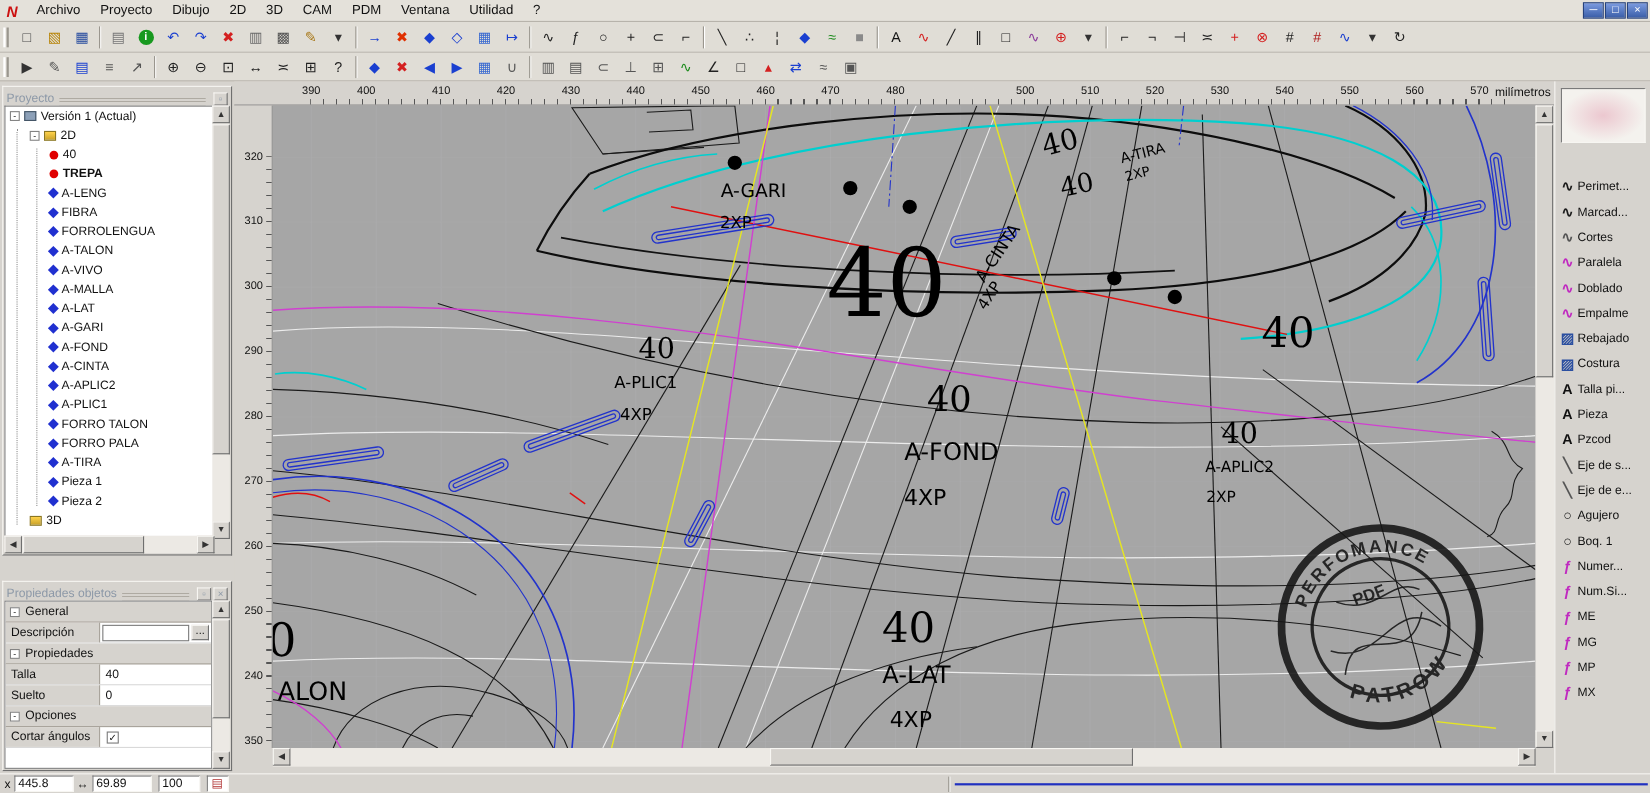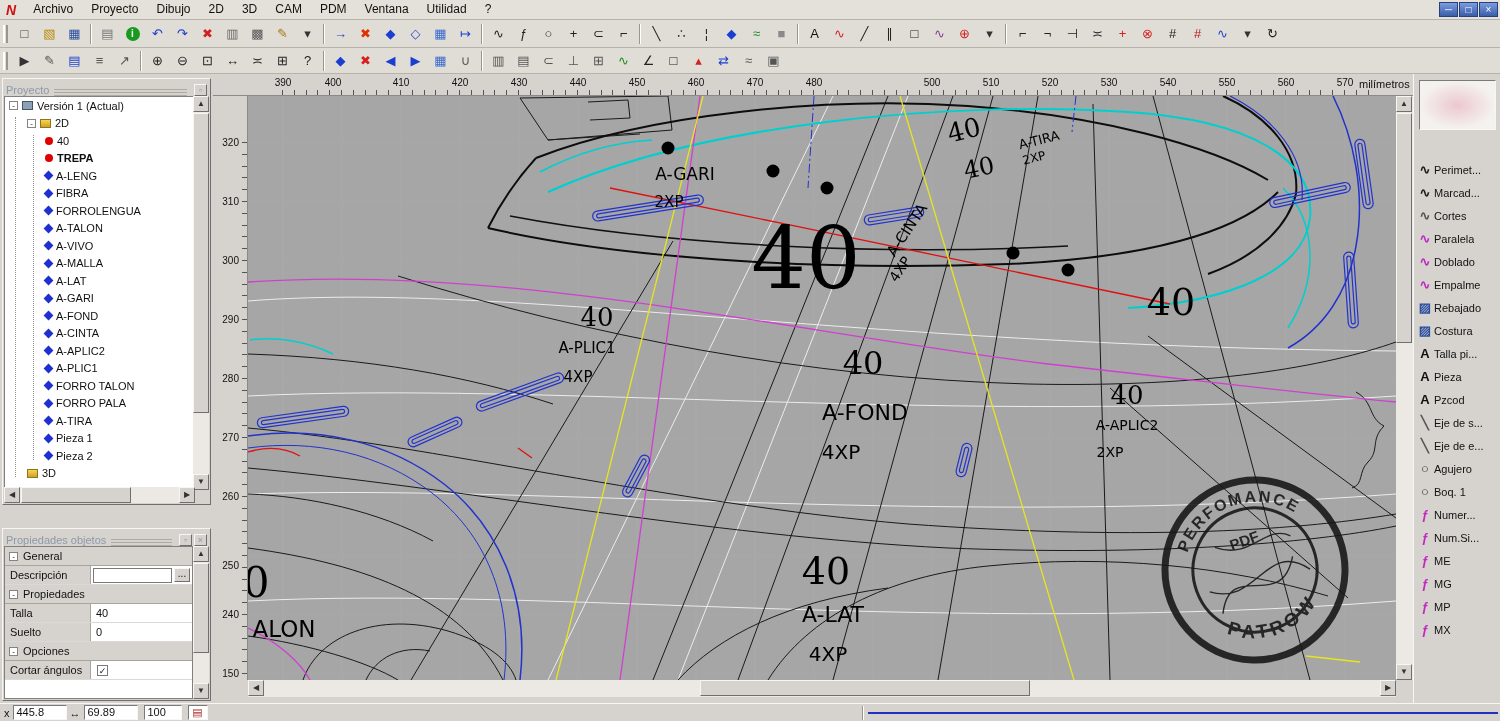--- a/index.html
+++ b/index.html
@@ -397,23 +397,23 @@
     </div>
   <div id="vruler">
     <div class="marks"></div>
   <span class="vtick" style="top: 41px;">320</span>
       <span class="vtick" style="top: 100px;">310</span>
       <span class="vtick" style="top: 159px;">300</span>
       <span class="vtick" style="top: 218px;">290</span>
       <span class="vtick" style="top: 277px;">280</span>
       <span class="vtick" style="top: 336px;">270</span>
       <span class="vtick" style="top: 395px;">260</span>
-      <span class="vtick" style="top: 464px; text-align: right;">250</span>
+      <span class="vtick" style="top: 454px; text-align: right;">250</span>
       <span class="vtick" style="top: 513px;">240</span>
-      <span class="vtick" style="top: 572px;">150</span>
+      <span class="vtick" style="top: 572px;">350</span>
     </div>
 
   <div id="project-panel" class="panel">
     <div class="ptitle">
       <span>Proyecto</span>
       <span class="titlefill"></span>
       <span class="pbtn">▫</span>
     </div>
     <div id="tree">
       <div class="dotline" style="left:10px;top:20px;height:360px;"></div>

